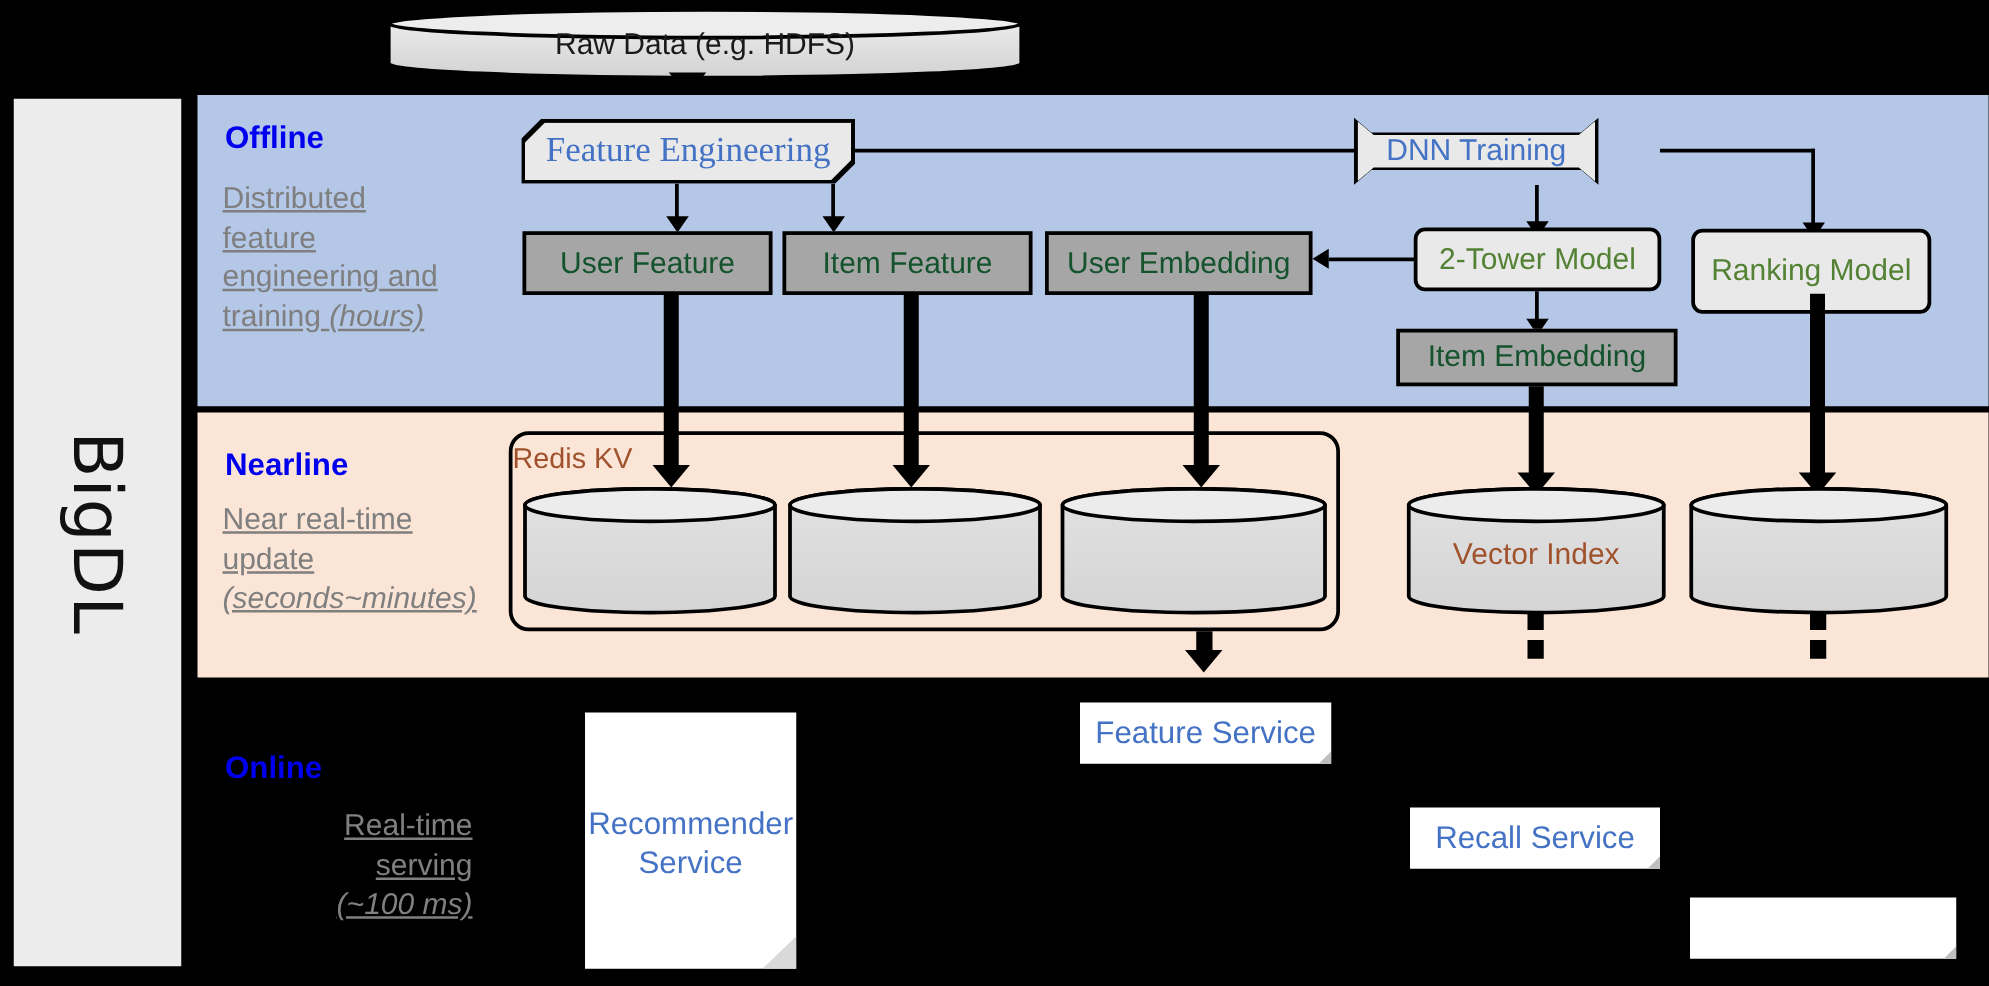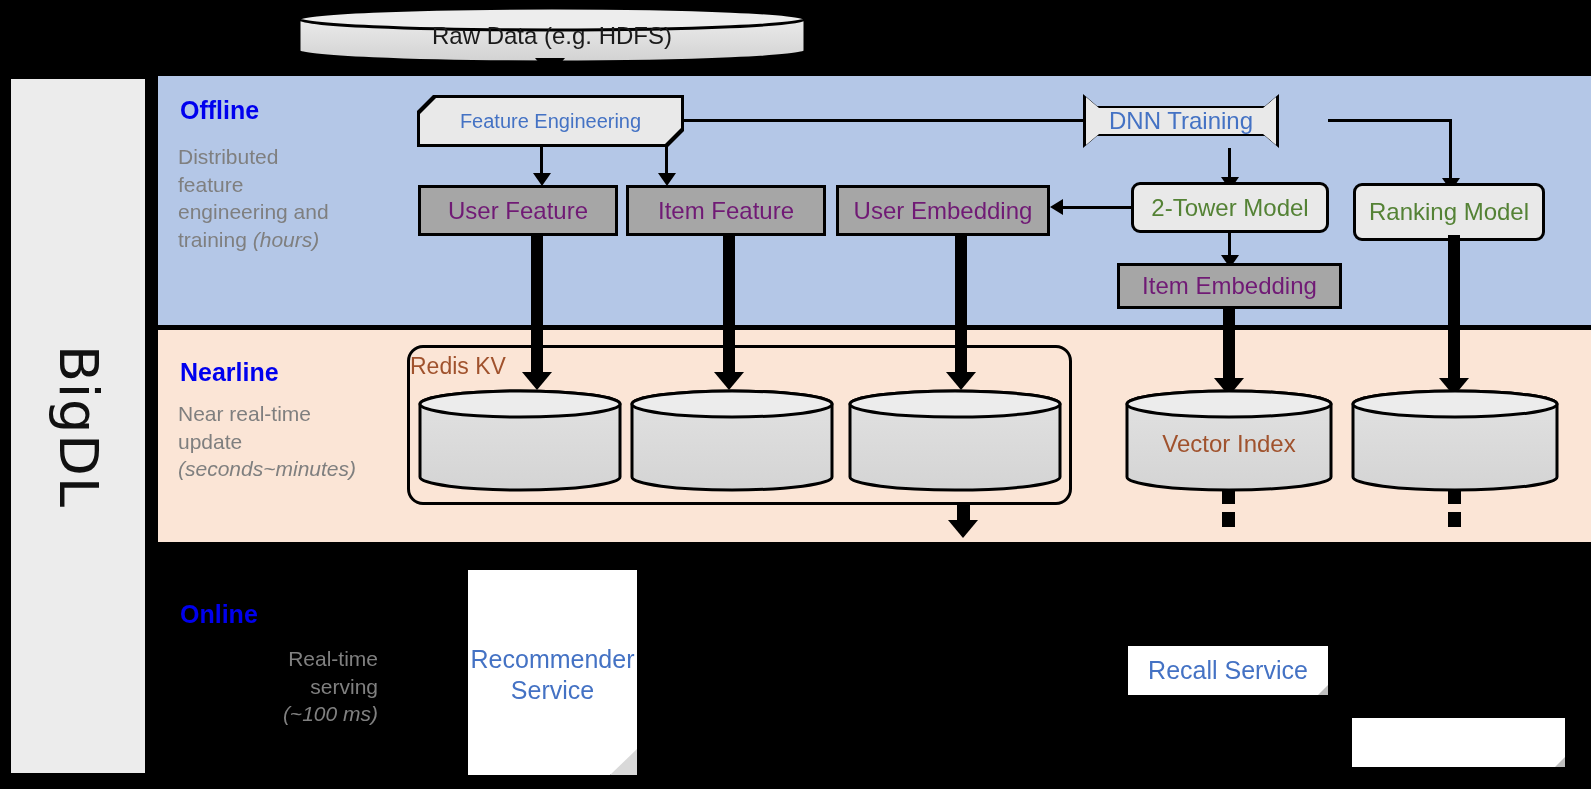--- a/index.html
+++ b/index.html
@@ -15,30 +15,30 @@
                  font-size:54px;color:#111;letter-spacing:1px;
                  font-family:"DejaVu Sans",sans-serif;}
 
   
   .band{position:absolute;left:158px;width:1433px;box-sizing:border-box;}
   .band-offline{top:76px;height:249px;background:#b4c7e7;}
   .band-nearline{top:330px;height:212px;background:#fbe5d6;}
   .band-online{top:547px;height:242px;background:#000;}
 
   .band-title{position:absolute;font-size:25px;font-weight:bold;color:#0000ee;}
-  .band-sub{position:absolute;font-size:21px;color:#7f7f7f;line-height:1.32;
-            width:200px;}
+  .band-sub{position:absolute;font-size:24px;color:#7f7f7f;line-height:1.32;
+            width:200px;text-decoration:underline;}
   .band-sub .it{font-style:italic;}
   .band-sub.online-sub{color:#808080;}
 
   
   .node{position:absolute;box-sizing:border-box;display:flex;
         align-items:center;justify-content:center;text-align:center;}
 
-  .gray-box{background:#a6a6a6;border:3px solid #000;color:#701a75;
+  .gray-box{background:#a6a6a6;border:3px solid #000;color:#14532d;
             font-size:24px;}
   .proc-box{background:#e9e9e9;border:3px solid #000;font-size:24px;}
   .proc-blue{color:#4472c4;}
   .proc-green{color:#548235;}
   .rounded{border-radius:9px;}
 
   
   .chamfer{background:#e9e9e9;
            clip-path:polygon(16px 0,100% 0,100% calc(100% - 16px),
                              calc(100% - 16px) 100%,0 100%,0 16px);}
@@ -127,41 +127,41 @@
     <span class="it">(seconds~minutes)</span>
   </div>
 
   <div class="band-title" style="left:180px;top:600px;">Online</div>
   <div class="band-sub online-sub" style="left:178px;top:645px;text-align:right;">
     <span>Real-time</span><br>
     <span>serving</span><br>
     <span class="it">(~100 ms)</span>
   </div>
 
-  <div class="cyl" style="left:296px;top:6px;">
+  <div class="cyl" style="left:308px;top:6px;">
     <svg width="512" height="58" viewBox="0 0 512 58">
       <defs>
           <linearGradient id="gR" x1="0" y1="0" x2="0" y2="1">
         <stop offset="0" stop-color="#f1f1f1"></stop>
             <stop offset="1" stop-color="#d2d2d2"></stop>
       </linearGradient>
         </defs>
       <path d="M3,13 a253,11 0 0,1 506,0 L509,45 a253,11 0 0,1 -506,0 Z" fill="url(#gR)" stroke="#000" stroke-width="3"></path>
       <ellipse cx="256" cy="13" rx="253" ry="11" fill="#ededed" stroke="#000" stroke-width="3"></ellipse>
     </svg>
     <div class="cyl-label dark" style="top:16px;">Raw Data (e.g. HDFS)</div>
   </div>
 
   <div class="ln" style="left:548px;top:60px;width:5px;height:14px;"></div>
   <div class="arrow-d-big" style="left:535px;top:58px;"></div>
 
   <div class="node chamfer-outer" style="left:417px;top:95px;width:267px;height:52px;">
     <div class="chamfer" style="position:absolute;left:3px;top:3px;width:261px;height:46px;
          display:flex;align-items:center;justify-content:center;">
-      <span class="proc-blue" style="font-size:20px;">Feature Engineering</span>
+      <span class="proc-blue" style="font-size:28px;font-family:Liberation Serif, serif;">Feature Engineering</span>
     </div>
   </div>
 
   <div class="ln" style="left:684px;top:119px;width:452px;height:3px;"></div>
   <div class="arrow-r" style="left:1132px;top:113px;"></div>
 
   <div class="ln" style="left:540px;top:147px;width:3px;height:28px;"></div>
   <div class="arrow-d" style="left:533px;top:173px;"></div>
 
   <div class="ln" style="left:665px;top:147px;width:3px;height:28px;"></div>
@@ -186,21 +186,21 @@
   <div class="node gray-box" style="left:626px;top:185px;width:200px;height:51px;">
     <span>Item Feature</span>
   </div>
   <div class="node gray-box" style="left:836px;top:185px;width:214px;height:51px;">
     <span>User Embedding</span>
   </div>
 
   <div class="node proc-box rounded" style="left:1131px;top:182px;width:198px;height:51px;">
     <span class="proc-green">2-Tower Model</span>
   </div>
-  <div class="node proc-box rounded" style="left:1353px;top:183px;width:192px;height:58px;">
+  <div class="node proc-box rounded" style="left:1353px;top:183px;width:192px;height:68px;">
     <span class="proc-green">Ranking Model</span>
   </div>
 
   <div class="ln" style="left:1063px;top:206px;width:70px;height:3px;"></div>
   <div class="arrow-l" style="left:1050px;top:199px;"></div>
 
   <div class="ln" style="left:1228px;top:233px;width:3px;height:26px;"></div>
   <div class="arrow-d" style="left:1221px;top:255px;"></div>
 
   <div class="node gray-box" style="left:1117px;top:263px;width:225px;height:46px;">
@@ -274,20 +274,24 @@
   <div class="dash-sq" style="left:1448px;top:512px;height:15px;"></div>
 
   <div class="doc" style="left:468px;top:570px;width:169px;height:205px;">
     <div class="doc-txt" style="top:74px;">
       <span>Recommender</span><br>
       <span>Service</span>
     </div>
     <div class="fold"></div>
   </div>
 
+  <div class="svc" style="left:864px;top:562px;width:201px;height:49px;">
+    <span>Feature Service</span>
+    <div class="fold2"></div>
+  </div>
 
   <div class="svc" style="left:1128px;top:646px;width:200px;height:49px;">
     <span>Recall Service</span>
     <div class="fold2"></div>
   </div>
 
   <div class="svc" style="left:1352px;top:718px;width:213px;height:49px;">
     <div class="fold2"></div>
   </div>
 

